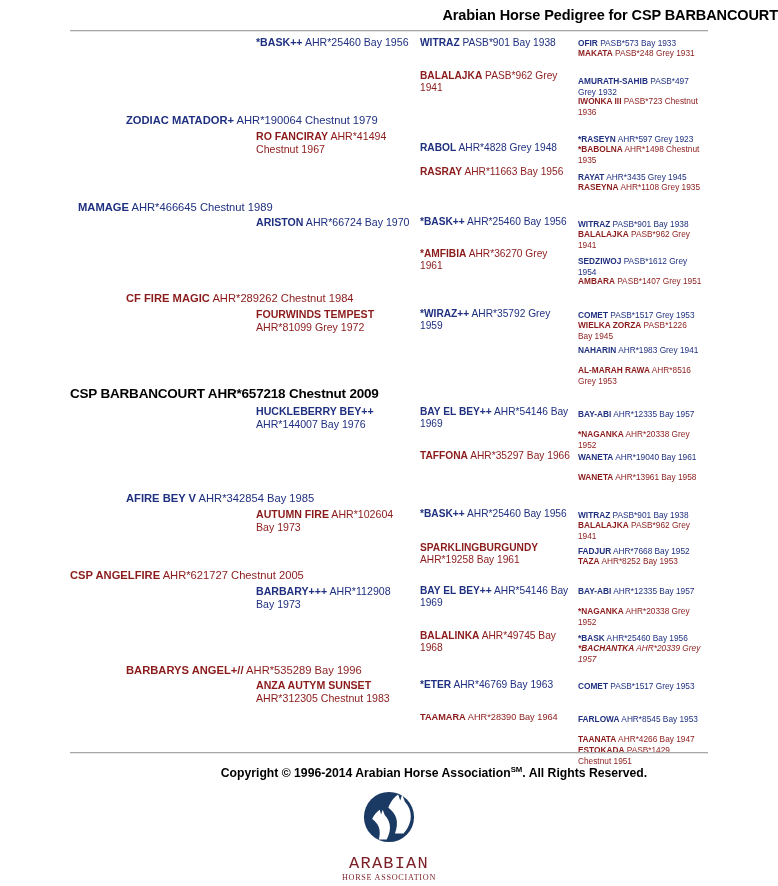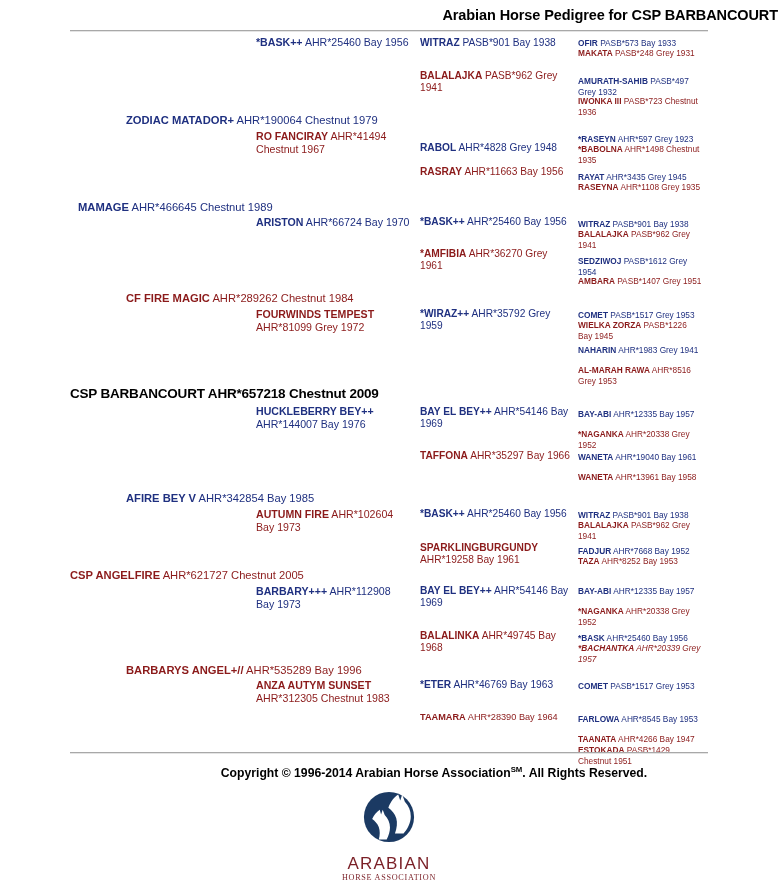--- a/index.html
+++ b/index.html
@@ -98,21 +98,21 @@
     width: 100px;
     text-align: center;
   }
   .logo-mark {
     width: 66px;
     height: 66px;
     margin: 0 auto;
     display: block;
   }
   .logo-word {
-    font-family: Liberation Sans, sans-serif;
+    font-family: Liberation Mono, monospace;
     color: #7a1f26;
     font-size: 17px;
     letter-spacing: 1.2px;
     line-height: 1;
     margin-top: 1px;
   }
   .logo-sub {
     font-family: "Liberation Serif", serif;
     color: #7a1f26;
     font-size: 8.2px;

